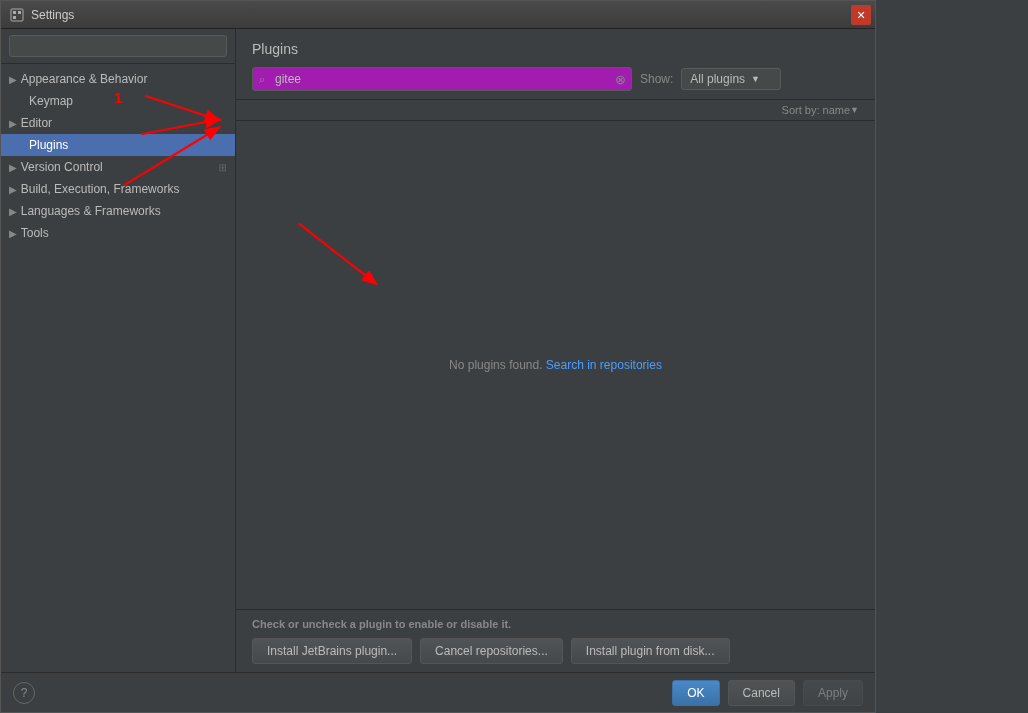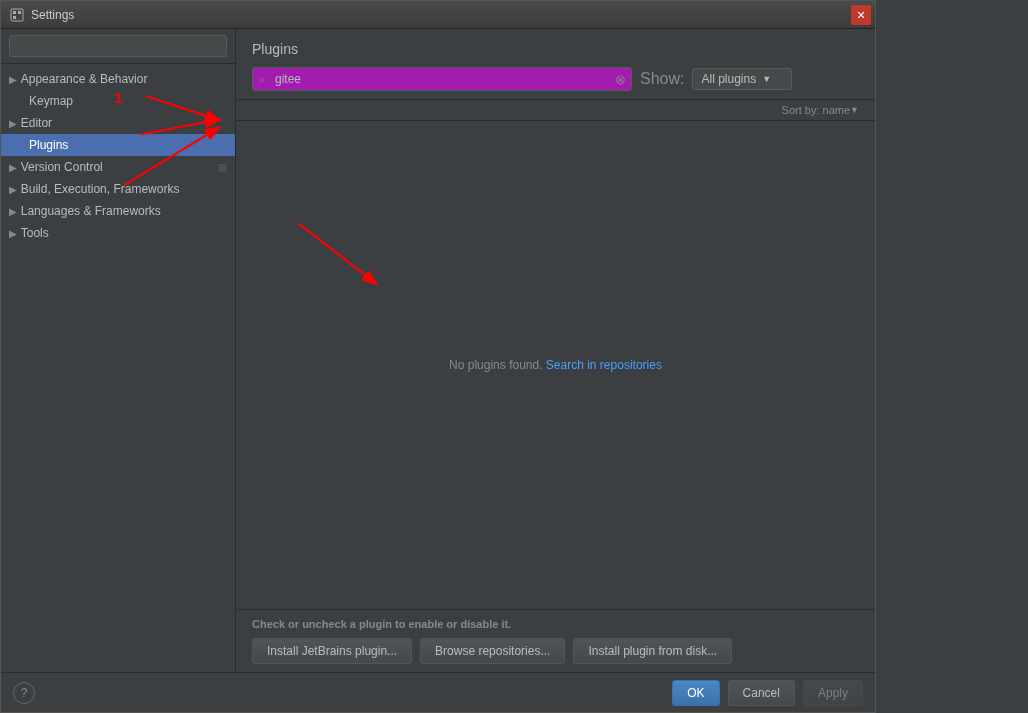--- a/index.html
+++ b/index.html
@@ -194,21 +194,21 @@
       right: 6px;
       top: 50%;
       transform: translateY(-50%);
       color: #888;
       cursor: pointer;
       font-size: 13px;
     }
 
     .show-label {
       color: #888;
-      font-size: 16px;
+      font-size: 12px;
     }
 
     .show-dropdown {
       background: #45494a;
       border: 1px solid #5a5a5a;
       border-radius: 3px;
       color: #bbbbbb;
       padding: 3px 20px 3px 8px;
       font-size: 12px;
       cursor: pointer;
@@ -448,21 +448,21 @@
         <div class="no-plugins-message">
           <span>No plugins found.</span>
           <a class="search-in-repos-link">Search in repositories</a>
         </div>
       </div>
 
       <div class="content-footer">
         <div class="footer-hint">Check or uncheck a plugin to enable or disable it.</div>
         <div class="footer-buttons">
           <button class="btn">Install JetBrains plugin...</button>
-          <button class="btn">Browse repositories...</button>
+          <button class="btn">Cancel repositories...</button>
           <button class="btn">Install plugin from disk...</button>
         </div>
       </div>
     </div>
   </div>
 
   <div class="bottom-bar">
     <div class="bottom-bar-left">
       <div class="help-btn">?</div>
     </div>

